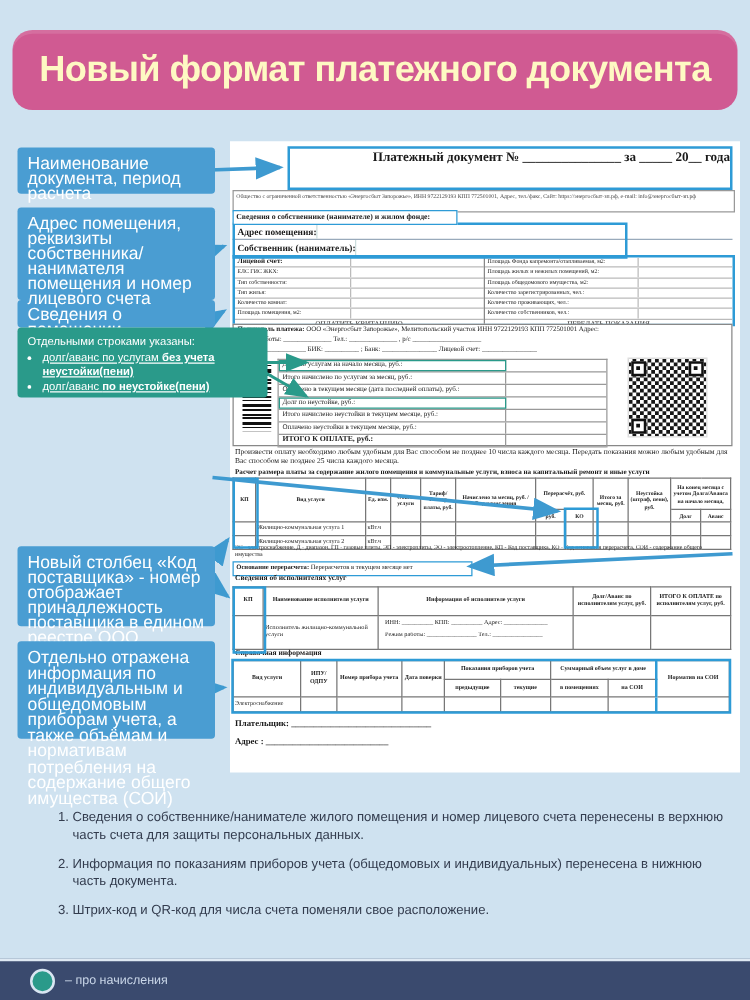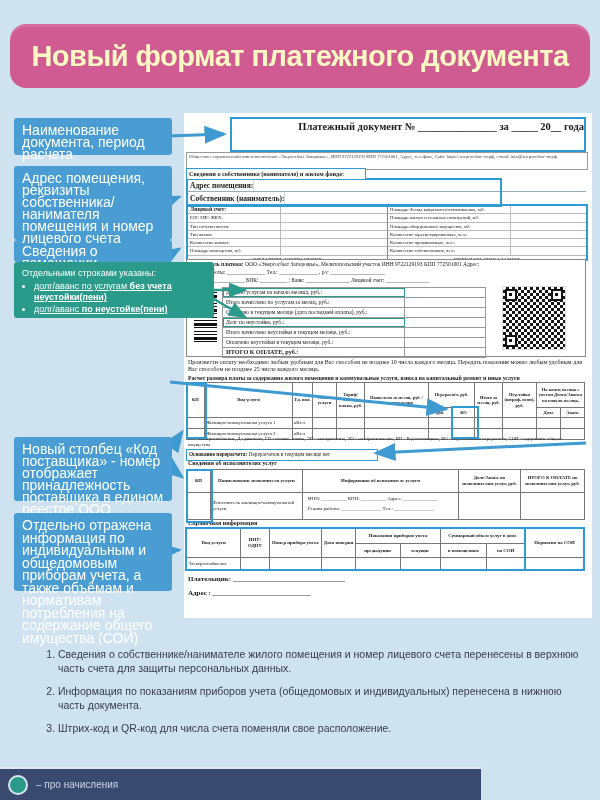--- a/index.html
+++ b/index.html
@@ -80,22 +80,22 @@
     font-size:14px;line-height:12px;}
   .co.green{background:#2a9a8a;}
   .co ul{margin:2px 0 0;padding-left:12px;}
   .co li{margin:0 0 1px;text-decoration:underline;}
   .arrows{position:absolute;left:0;top:0;z-index:5;pointer-events:none;}
   
   .changes{position:absolute;left:38px;top:648px;width:545px;color:#333c4e;}
   .changes .ct{font-weight:bold;font-size:11px;margin-bottom:10px;}
   .changes ol{margin:0;padding-left:20px;font-size:10.5px;line-height:13.5px;}
   .changes li{margin-bottom:10px;}
-  .footer{position:absolute;left:0;top:767px;width:481px;height:33px;background:#3a4a6e;border-top:2px solid #dfe9f3;box-sizing:border-box;
-    display:flex;align-items:center;gap:26px;padding-left:8px;color:#c9d6e8;font-size:10px;}
+  .footer{position:absolute;left:0;top:767px;width:600px;height:33px;background:#3a4a6e;border-top:2px solid #dfe9f3;box-sizing:border-box;
+    display:flex;align-items:center;gap:26px;padding-left:24px;color:#c9d6e8;font-size:10px;}
   .leg{display:flex;align-items:center;gap:8px;}
   .dot{width:20px;height:20px;border-radius:50%;border:2px solid #d9e6f2;box-sizing:border-box;}
   .dot.g{background:#2a9a8a;} .dot.b{background:#62aede;}
 </style>
 </head>
 <body>
 
 <div id="canvas">
 
   <div class="banner">Новый формат платежного документа</div>

